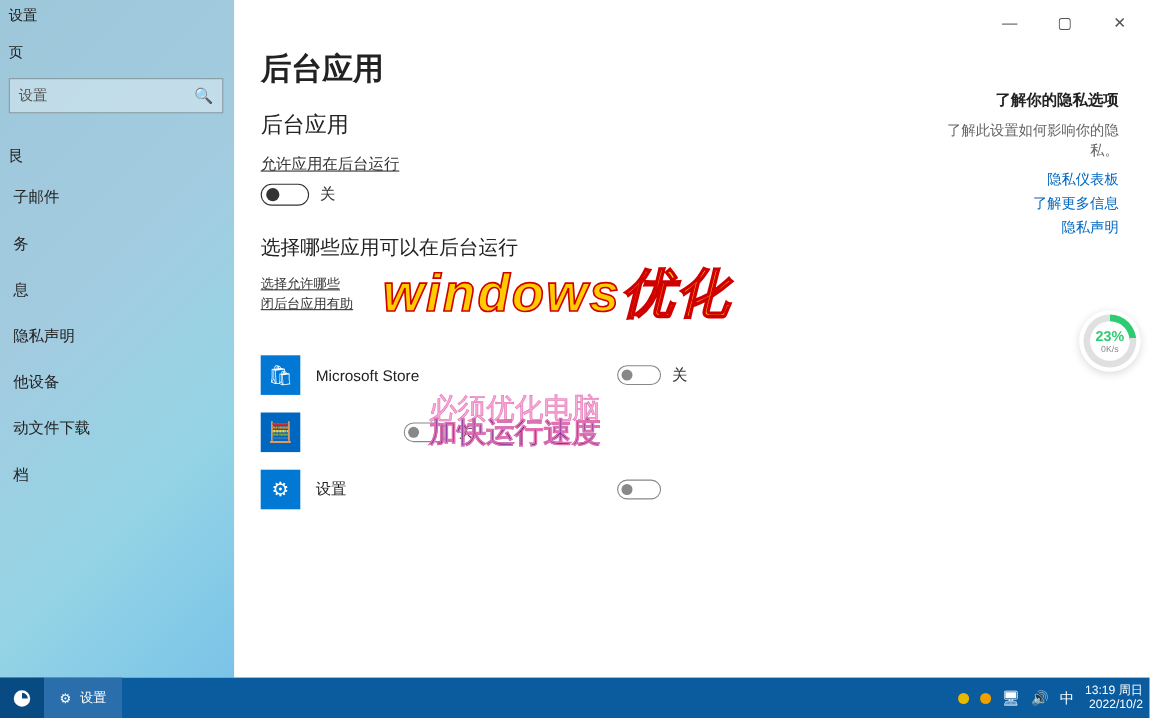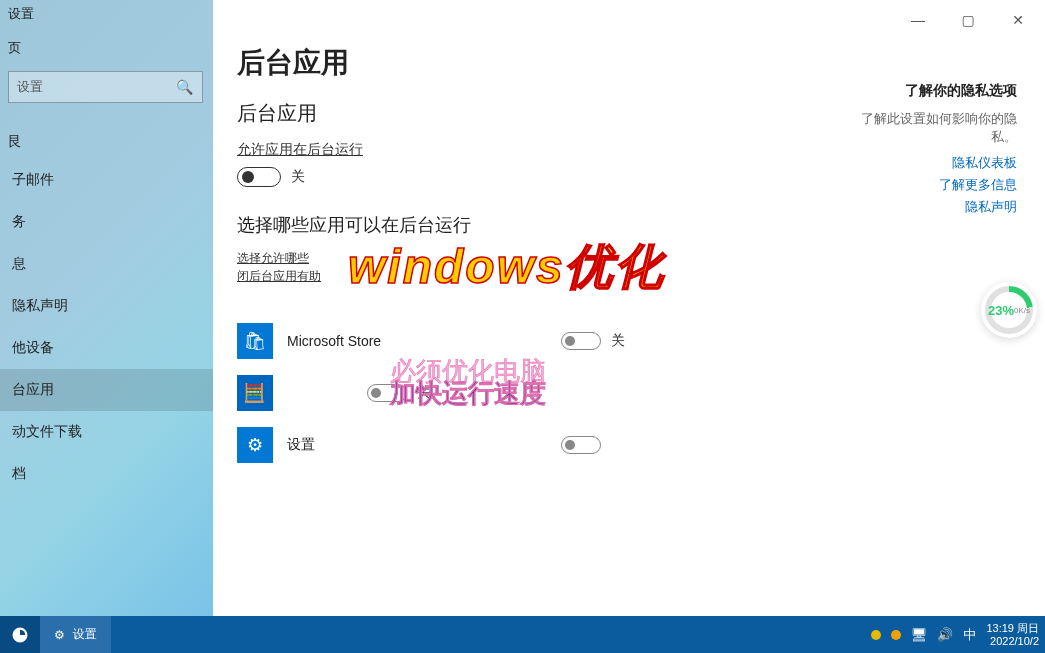--- a/index.html
+++ b/index.html
@@ -42,21 +42,21 @@
 .mini-toggle { width: 40px; height: 18px; border: 1px solid #888; border-radius: 9px; position: relative; background: #fff; }
 .mini-toggle .knob { width: 10px; height: 10px; background: #888; border-radius: 50%; position: absolute; top: 3px; left: 3px; }
 
 .right-panel { position: absolute; right: 28px; top: 82px; width: 180px; font-size: 13px; text-align: right; }
 .right-panel h3 { font-size: 14px; color: #222; font-weight: 600; margin-bottom: 10px; }
 .right-panel .desc { color: #666; margin-bottom: 8px; }
 .right-panel .link { color: #0067c0; margin-bottom: 4px; cursor: pointer; }
 
 .perf-badge { position: absolute; right: 8px; top: 282px; width: 56px; height: 56px; border-radius: 50%; background: #fff; box-shadow: 0 2px 8px rgba(0,0,0,.15); display: flex; flex-direction: column; align-items: center; justify-content: center; }
 .perf-ring { position: absolute; inset: 4px; border-radius: 50%; background: conic-gradient(#2ecc71 0 83deg, #e0e0e0 83deg 360deg); }
-.perf-inner { position: absolute; inset: 10px; background: #fff; border-radius: 50%; display:flex; align-items:center; justify-content:center;text-align:center; }
+.perf-inner { position: absolute; inset: 10px; background: #fff; border-radius: 50%; display:flex; flex-direction:column; align-items:center; justify-content:center;text-align:center; }
 .perf-pct { font-size: 13px; color: #2ecc71; font-weight: 600; }
 .perf-sub { font-size: 8px; color: #888; }
 
 .overlay-title { position: absolute; left: 348px; top: 235px; font-size: 48px; font-weight: 700; color: #ffcc00; -webkit-text-stroke: 1.5px #d00000; font-style: italic; letter-spacing: 2px; pointer-events: none; }
 .overlay-sub1 { position: absolute; left: 390px; top: 324px; font-size: 26px; color: #f8a8d8; font-weight: 400; -webkit-text-stroke: 0.5px #e070b0; pointer-events: none; margin-top: 30px; }
 .overlay-sub2 { position: absolute; left: 390px; top: 376px; font-size: 26px; color: #4c1d95; font-weight: 600; -webkit-text-stroke: 0.5px #e070b0; pointer-events: none; }
 
 .taskbar { position: absolute; bottom: 0; left: 0; width: 100%; height: 37px; background: #0a5c9e; display: flex; align-items: center; color: #fff; font-size: 12px; }
 .tb-start { width: 40px; height: 100%; background: #084b82; display: flex; align-items: center; justify-content: center; }
 .tb-start svg { width: 18px; height: 18px; }
@@ -79,21 +79,20 @@
         <span class="mag">🔍</span>
       </div>
     </div>
     <div class="sidebar-section">艮</div>
     <div id="sidebar-items">
         <div class="sidebar-item">子邮件</div>
         <div class="sidebar-item">务</div>
         <div class="sidebar-item">息</div>
         <div class="sidebar-item">隐私声明</div>
         <div class="sidebar-item">他设备</div>
-        <div class="sidebar-item active">台应用</div>
         <div class="sidebar-item">动文件下载</div>
         <div class="sidebar-item">档</div>
       </div>
   </div>
 
   <div class="main">
     <div class="window-controls">
       <div class="wc">—</div>
       <div class="wc">▢</div>
       <div class="wc">✕</div>

